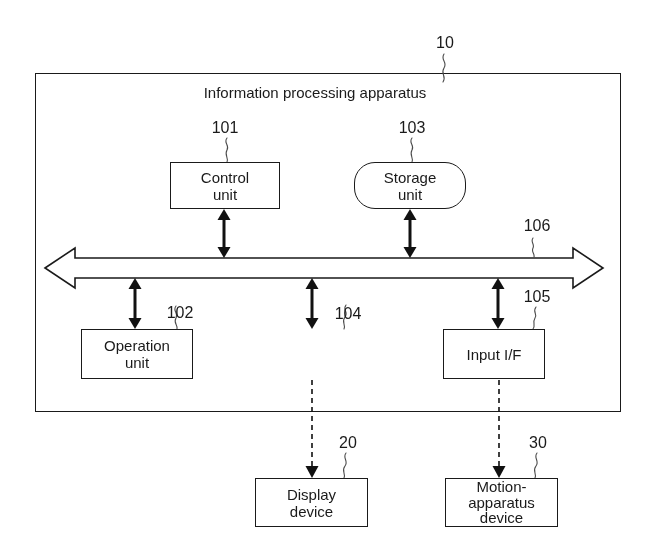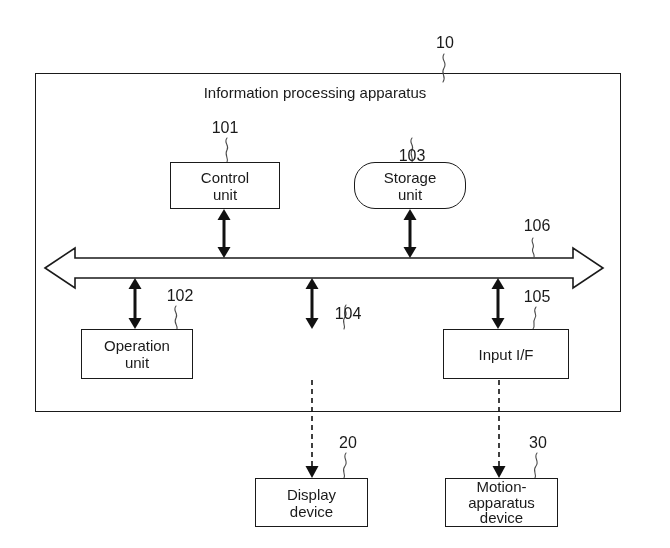--- a/index.html
+++ b/index.html
@@ -21,32 +21,32 @@
     position:absolute;border:1.6px solid #1a1a1a;box-sizing:border-box;
     background:#ffffff;display:flex;flex-direction:column;
     align-items:center;justify-content:center;text-align:center;
     font-size:15px;line-height:17px;
   }
   .unit-box span{display:block;}
   .box-control{left:170px;top:162px;width:110px;height:47px;}
   .box-storage{left:354px;top:162px;width:112px;height:47px;border-radius:21px;}
   .box-operation{left:81px;top:329px;width:112px;height:50px;}
   .box-display-if{left:255px;top:329px;width:113px;height:50px;}
-  .box-input-if{left:443px;top:329px;width:126px;height:50px;}
+  .box-input-if{left:443px;top:329px;width:102px;height:50px;}
   .box-display-device{left:255px;top:478px;width:113px;height:49px;}
   .box-motion-device{left:445px;top:478px;width:113px;height:49px;line-height:15.5px;}
   .ref{
     position:absolute;transform:translateX(-50%);font-size:16px;
     white-space:nowrap;background:transparent;text-align:right;
   }
   .ref-10{left:445px;top:34px;}
   .ref-101{left:225px;top:119px;}
-  .ref-103{left:412px;top:119px;margin-top:28px;}
+  .ref-103{left:412px;top:119px;}
   .ref-106{left:537px;top:217px;}
-  .ref-102{left:180px;top:287px;}
+  .ref-102{left:180px;top:304px;}
   .ref-104{left:348px;top:269px;margin-top:36px;}
   .ref-105{left:537px;top:288px;}
   .ref-20{left:348px;top:434px;}
   .ref-30{left:538px;top:434px;}
 </style>
 </head>
 <body>
 
 <div class="stage">
 

